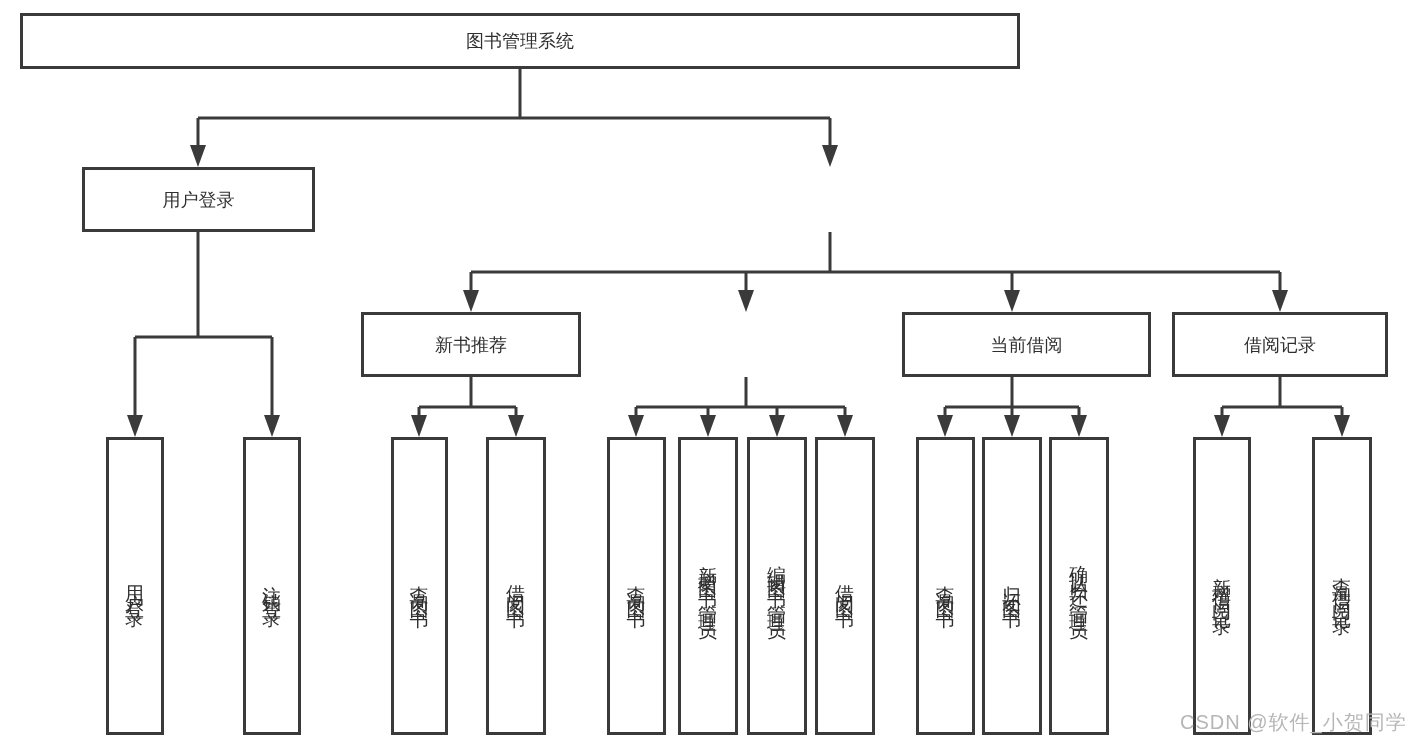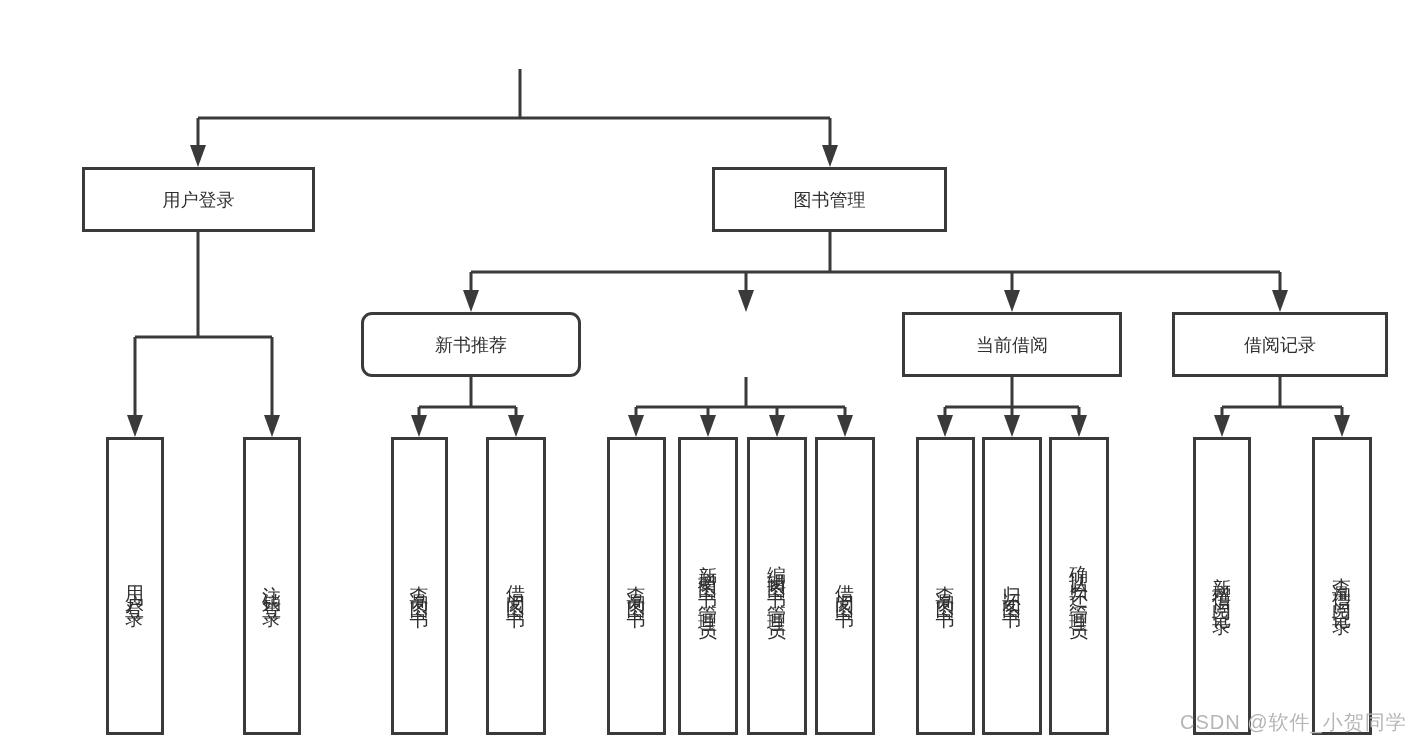--- a/index.html
+++ b/index.html
@@ -91,26 +91,26 @@
       <polygon points="1079,437 1071,415 1087,415"></polygon>
     </g>
 
     <g>
       <path d="M1280,377 V407 M1222,407 H1342 M1222,407 V417 M1342,407 V417"></path>
       <polygon points="1222,437 1214,415 1230,415"></polygon>
       <polygon points="1342,437 1334,415 1350,415"></polygon>
     </g>
   </svg>
 
+  <div class="node" style="left:20px;top:13px;width:1000px;height:56px;">图书管理系统</div>
 
   <div class="node" style="left:82px;top:167px;width:233px;height:65px;">用户登录</div>
-  <div class="node" style="left:712px;top:167px;width:235px;height:65px;">图书管理</div>
 
-  <div class="node" style="left:361px;top:312px;width:220px;height:65px;border-radius:11px;">新书推荐</div>
-  <div class="node" style="left:902px;top:312px;width:220px;height:65px;">当前借阅</div>
+  <div class="node" style="left:361px;top:312px;width:220px;height:65px;">新书推荐</div>
+  <div class="node" style="left:902px;top:312px;width:249px;height:65px;">当前借阅</div>
   <div class="node" style="left:1172px;top:312px;width:216px;height:65px;">借阅记录</div>
 
   <div class="node leaf" style="left:106px;top:437px;width:58px;height:298px;">用户登录</div>
   <div class="node leaf" style="left:243px;top:437px;width:58px;height:298px;">注销登录</div>
 
   <div class="node leaf" style="left:391px;top:437px;width:57px;height:298px;">查询图书</div>
   <div class="node leaf" style="left:486px;top:437px;width:60px;height:298px;">借阅图书</div>
 
   <div class="node leaf" style="left:607px;top:437px;width:59px;height:298px;">查询图书</div>
   <div class="node leaf" style="left:678px;top:437px;width:60px;height:298px;">新增图书（管理员）</div>

